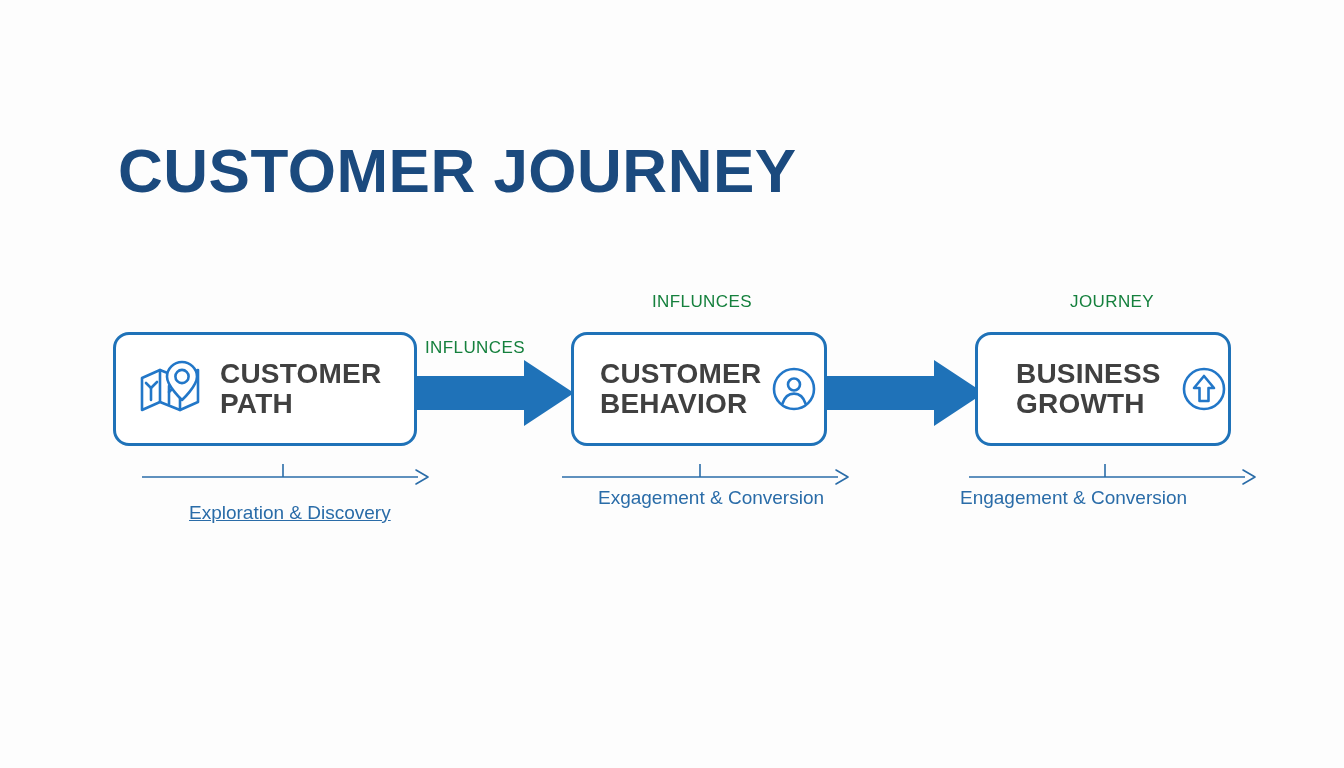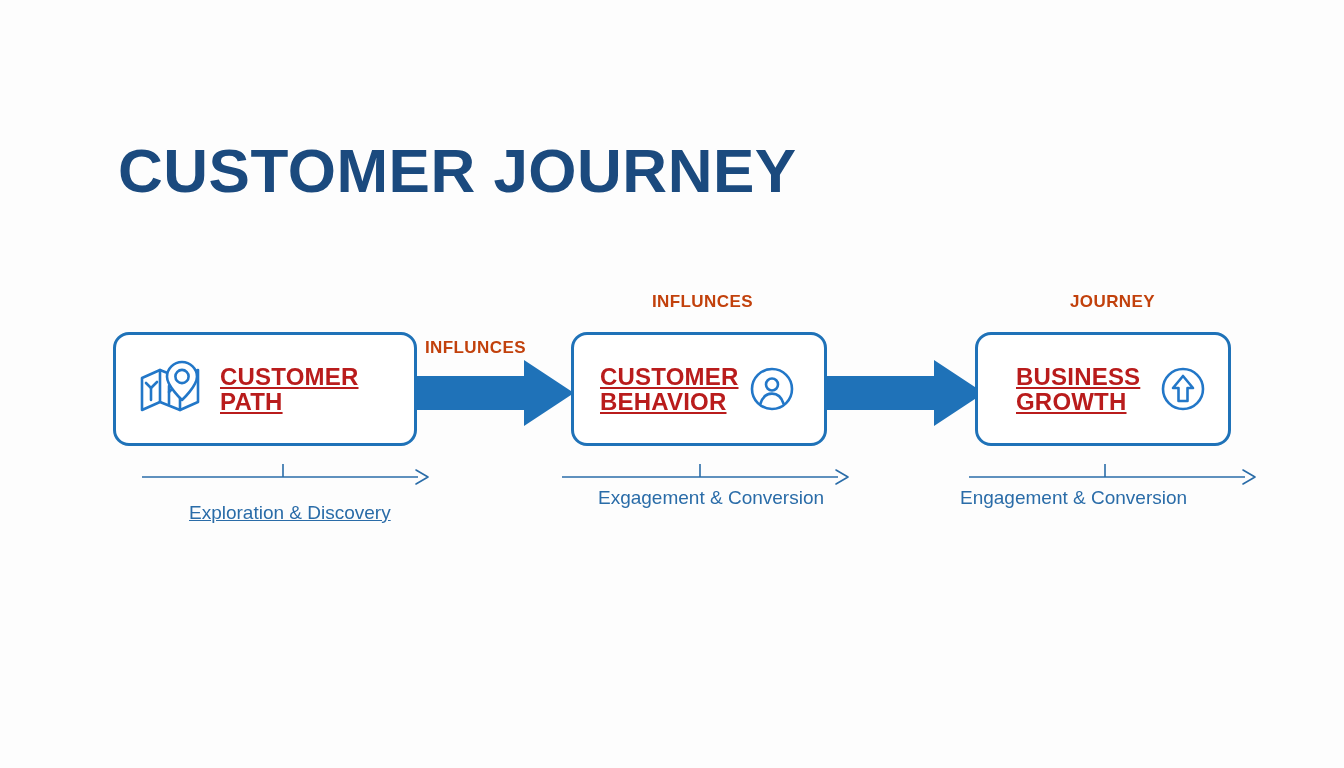--- a/index.html
+++ b/index.html
@@ -40,27 +40,26 @@
     position: absolute;
     box-sizing: border-box;
     border: 3px solid #1f72b8;
     border-radius: 16px;
     background: #ffffff;
     display: flex;
     align-items: center;
     z-index: 3;
   }
   .stage-box .box-label {
-    font-size: 24px;
+    font-size: 28px;
     font-weight: bold;
-    color: #b91c1c;
+    color: #404040;
     line-height: 1.06;
     letter-spacing: 0.2px;
     white-space: pre-line;
-    text-decoration: underline;
   }
 
   #box-path {
     left: 113px;
     top: 332px;
     width: 304px;
     height: 114px;
     padding-left: 22px;
     gap: 16px;
   }
@@ -86,22 +85,22 @@
   
   .block-arrow {
     position: absolute;
     z-index: 2;
   }
 
   
   .connector-label {
     position: absolute;
     font-size: 17px;
-    font-weight: bold;
-    color: #c2410c;
+    font-weight: normal;
+    color: #15803d;
     letter-spacing: 0.4px;
     white-space: nowrap;
     z-index: 4;
   }
   #label-influences-low { left: 425px; top: 338px; }
   #label-influences-high { left: 652px; top: 292px; }
   #label-drives { left: 1070px; top: 292px; }
 
   
   .timeline {

